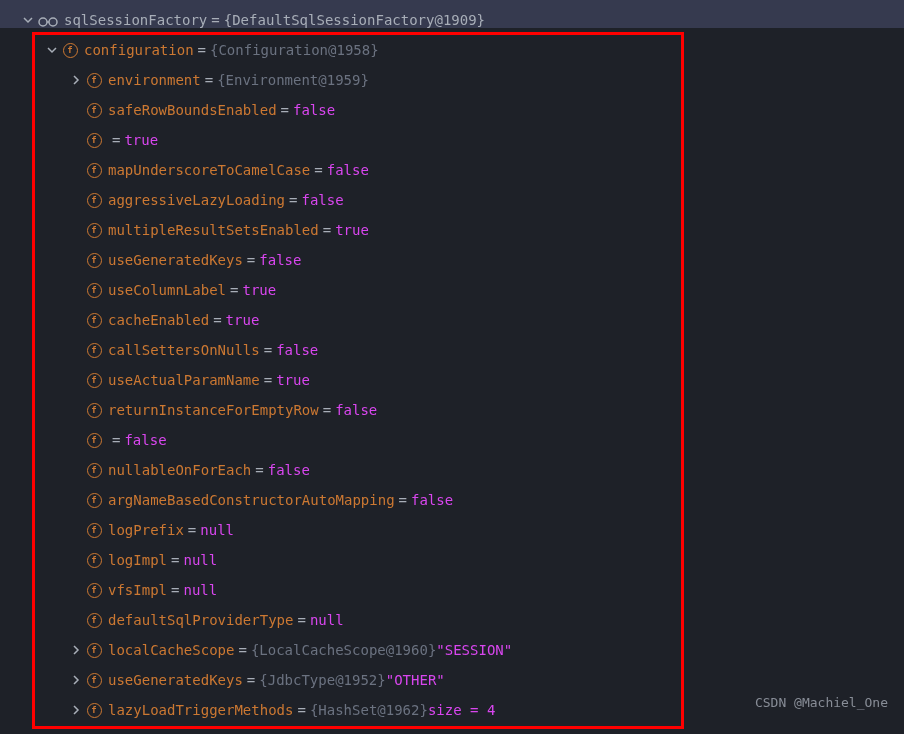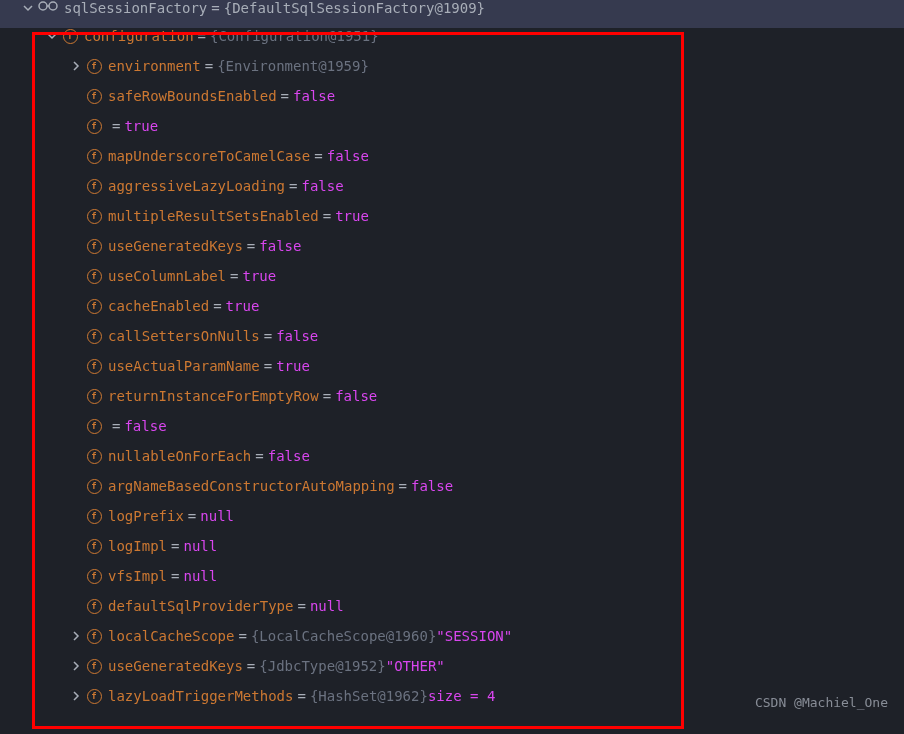--- a/index.html
+++ b/index.html
@@ -8,21 +8,21 @@
       color: #a8aeb8;
       font-family: 'Consolas', 'Monaco', monospace;
       font-size: 14px;
       width: 904px;
       height: 734px;
       overflow: hidden;
       position: relative;
     }
     .tree-row {
       display: flex;
-      align-items: flex-start;
+      align-items: flex-end;
       height: 30px;
       padding-left: 0;
       white-space: nowrap;
     }
     .tree-row.header-row {
       background: #363a4f;
       height: 28px;
     }
     .indent { display: inline-block; }
     .indent-1 { width: 20px; }
@@ -116,21 +116,21 @@
   <span class="chevron">
     <svg width="10" height="10" viewBox="0 0 10 10">
         <path d="M1 3 L5 7 L9 3" stroke="#a8aeb8" stroke-width="1.5" fill="none"></path>
       </svg>
   </span>
   <span class="icon">
     <span class="icon-circle icon-f">f</span>
   </span>
   <span class="var-name">configuration</span>
   <span class="equals"> = </span>
-  <span class="type-hint">{Configuration@1951}</span>
+  <span class="type-hint">{Configuration@1958}</span>
 </div>
 
 <div id="fields-container">
     <div class="tree-row">
       <span class="indent indent-3"></span>
       <span class="chevron">
         <svg width="10" height="10" viewBox="0 0 10 10">
           <path d="M3 1 L7 5 L3 9" stroke="#a8aeb8" stroke-width="1.5" fill="none"></path>
         </svg>
       </span>

